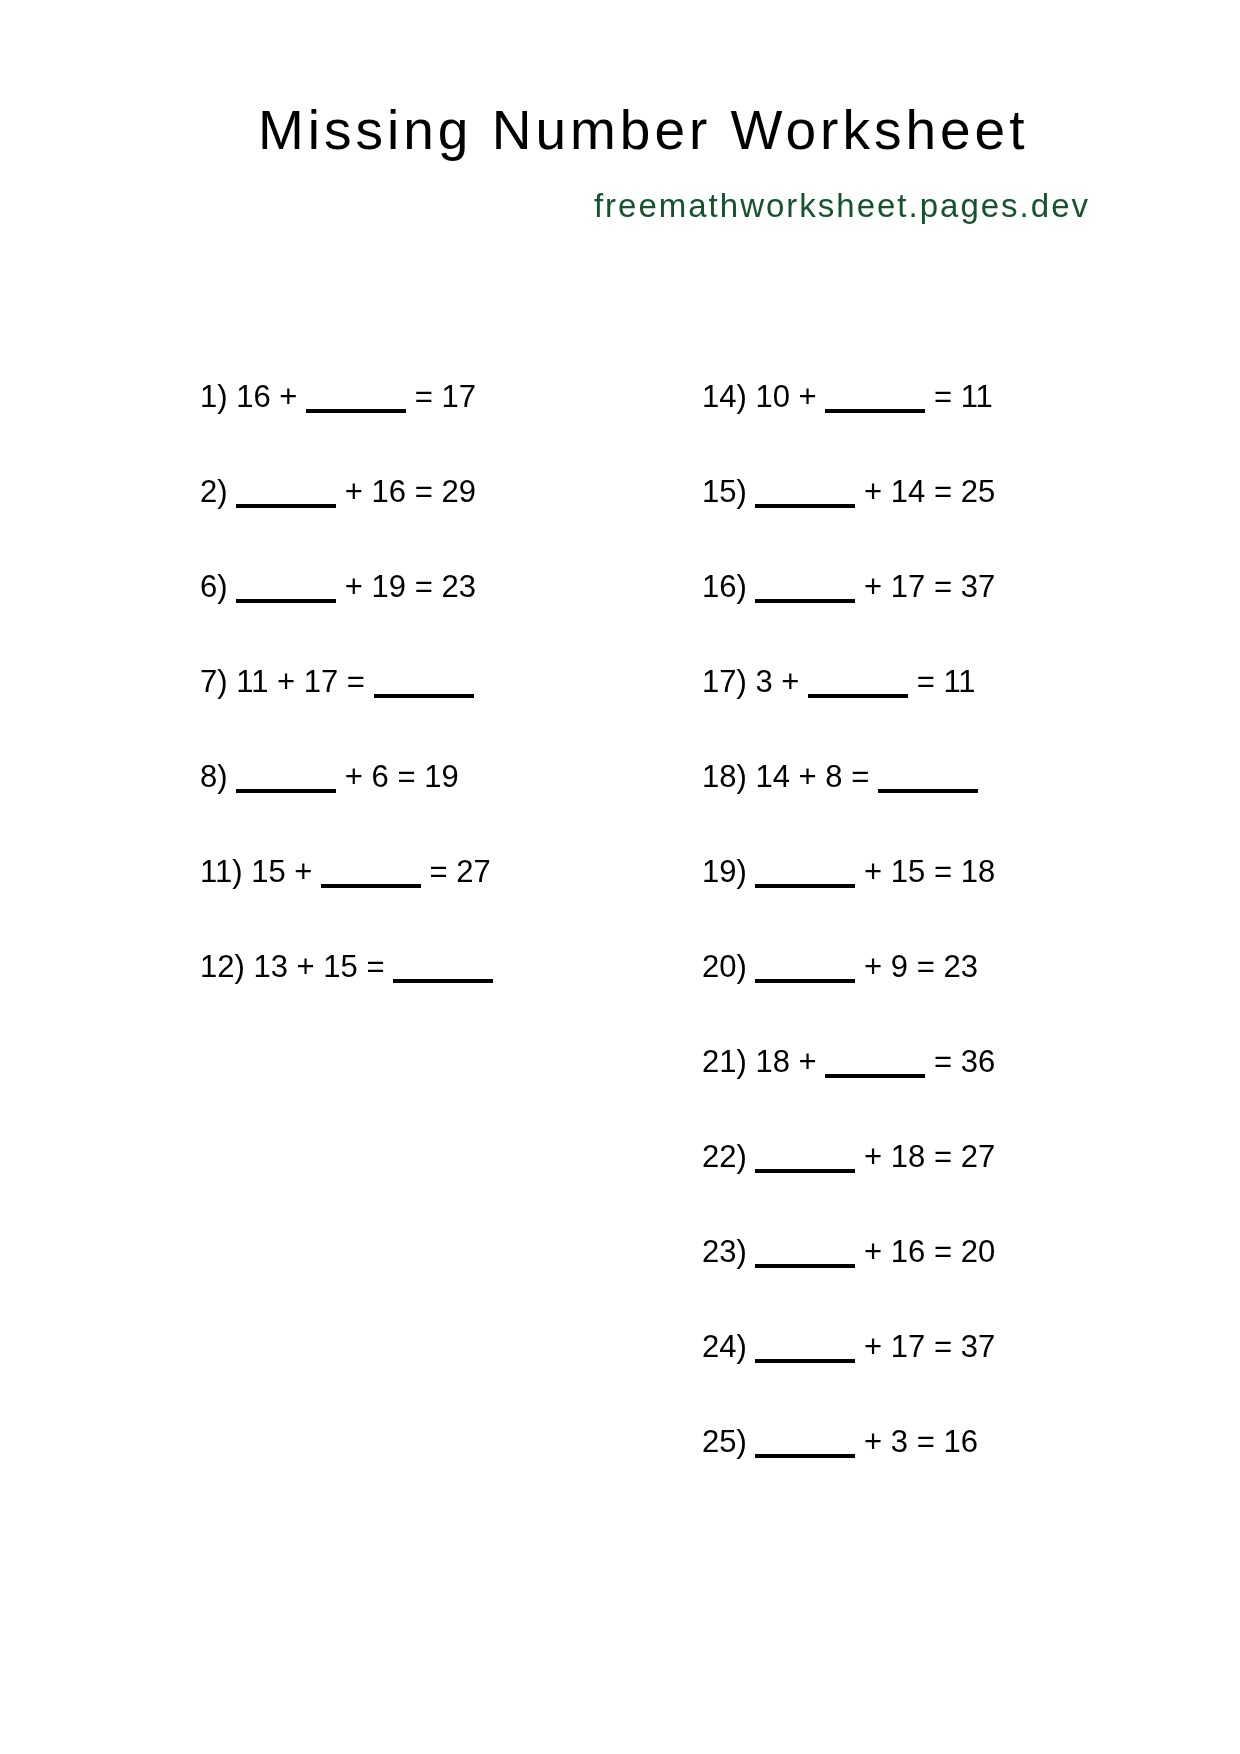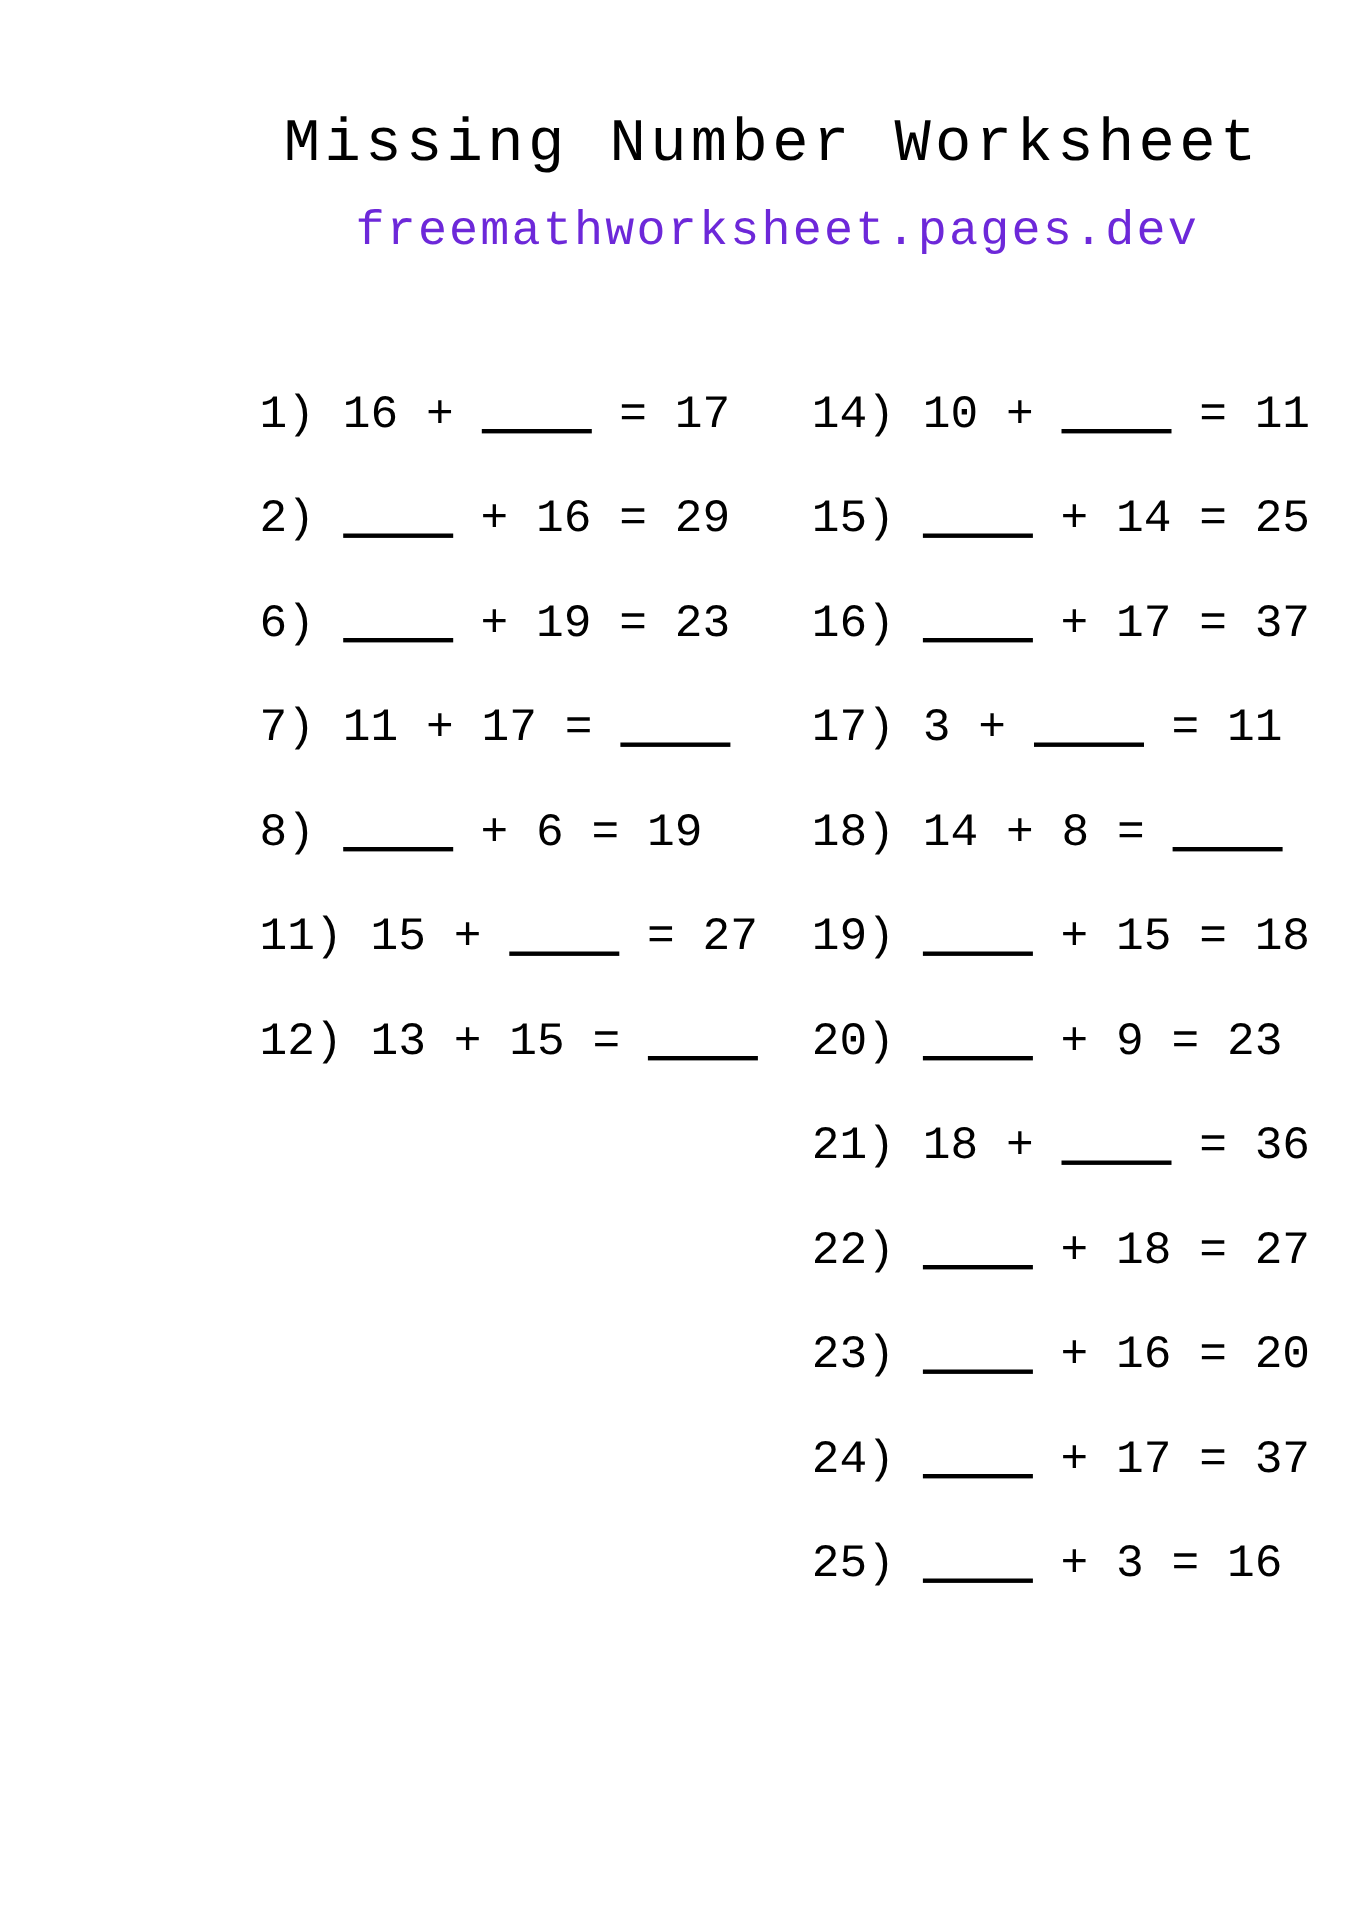--- a/index.html
+++ b/index.html
@@ -1,54 +1,53 @@
 <!DOCTYPE html>
 <html><head>
 <meta charset="utf-8">
 <style>
   html, body { margin: 0; padding: 0; background: #ffffff; }
   .page {
     position: relative;
     width: 1240px;
     height: 1568px;
     background: #ffffff;
-    font-family: Liberation Mono, monospace;
+    font-family: Liberation Sans, sans-serif;
     color: #000000;
     overflow: hidden;
   }
   .title {
     position: absolute;
     left: 258px;
     top: 103px;
     margin: 0;
     font-size: 55px;
     font-weight: 400;
     letter-spacing: 4px;
     line-height: 1;
     white-space: nowrap;
     color: #000000;
   }
   .subtitle {
     position: absolute;
     right: 150px;
     top: 189px;
     margin: 0;
-    font-size: 44px;
+    font-size: 33px;
     letter-spacing: 2px;
     line-height: 1;
     white-space: nowrap;
-    color: #6d28d9;
+    color: #14532d;
   }
   .column {
     position: absolute;
-    top: 330px;
-    font-size: 42px;
+    top: 349px;
+    font-size: 31px;
     line-height: 95px;
     white-space: nowrap;
-    margin-left: 36px;
   }
   .column-left  { left: 200px; }
   .column-right { left: 702px; }
   .problem { height: 95px; }
   .blank {
     display: inline-block;
     width: 100px;
     height: 0;
     border-bottom: 4px solid #000000;
     position: relative;

